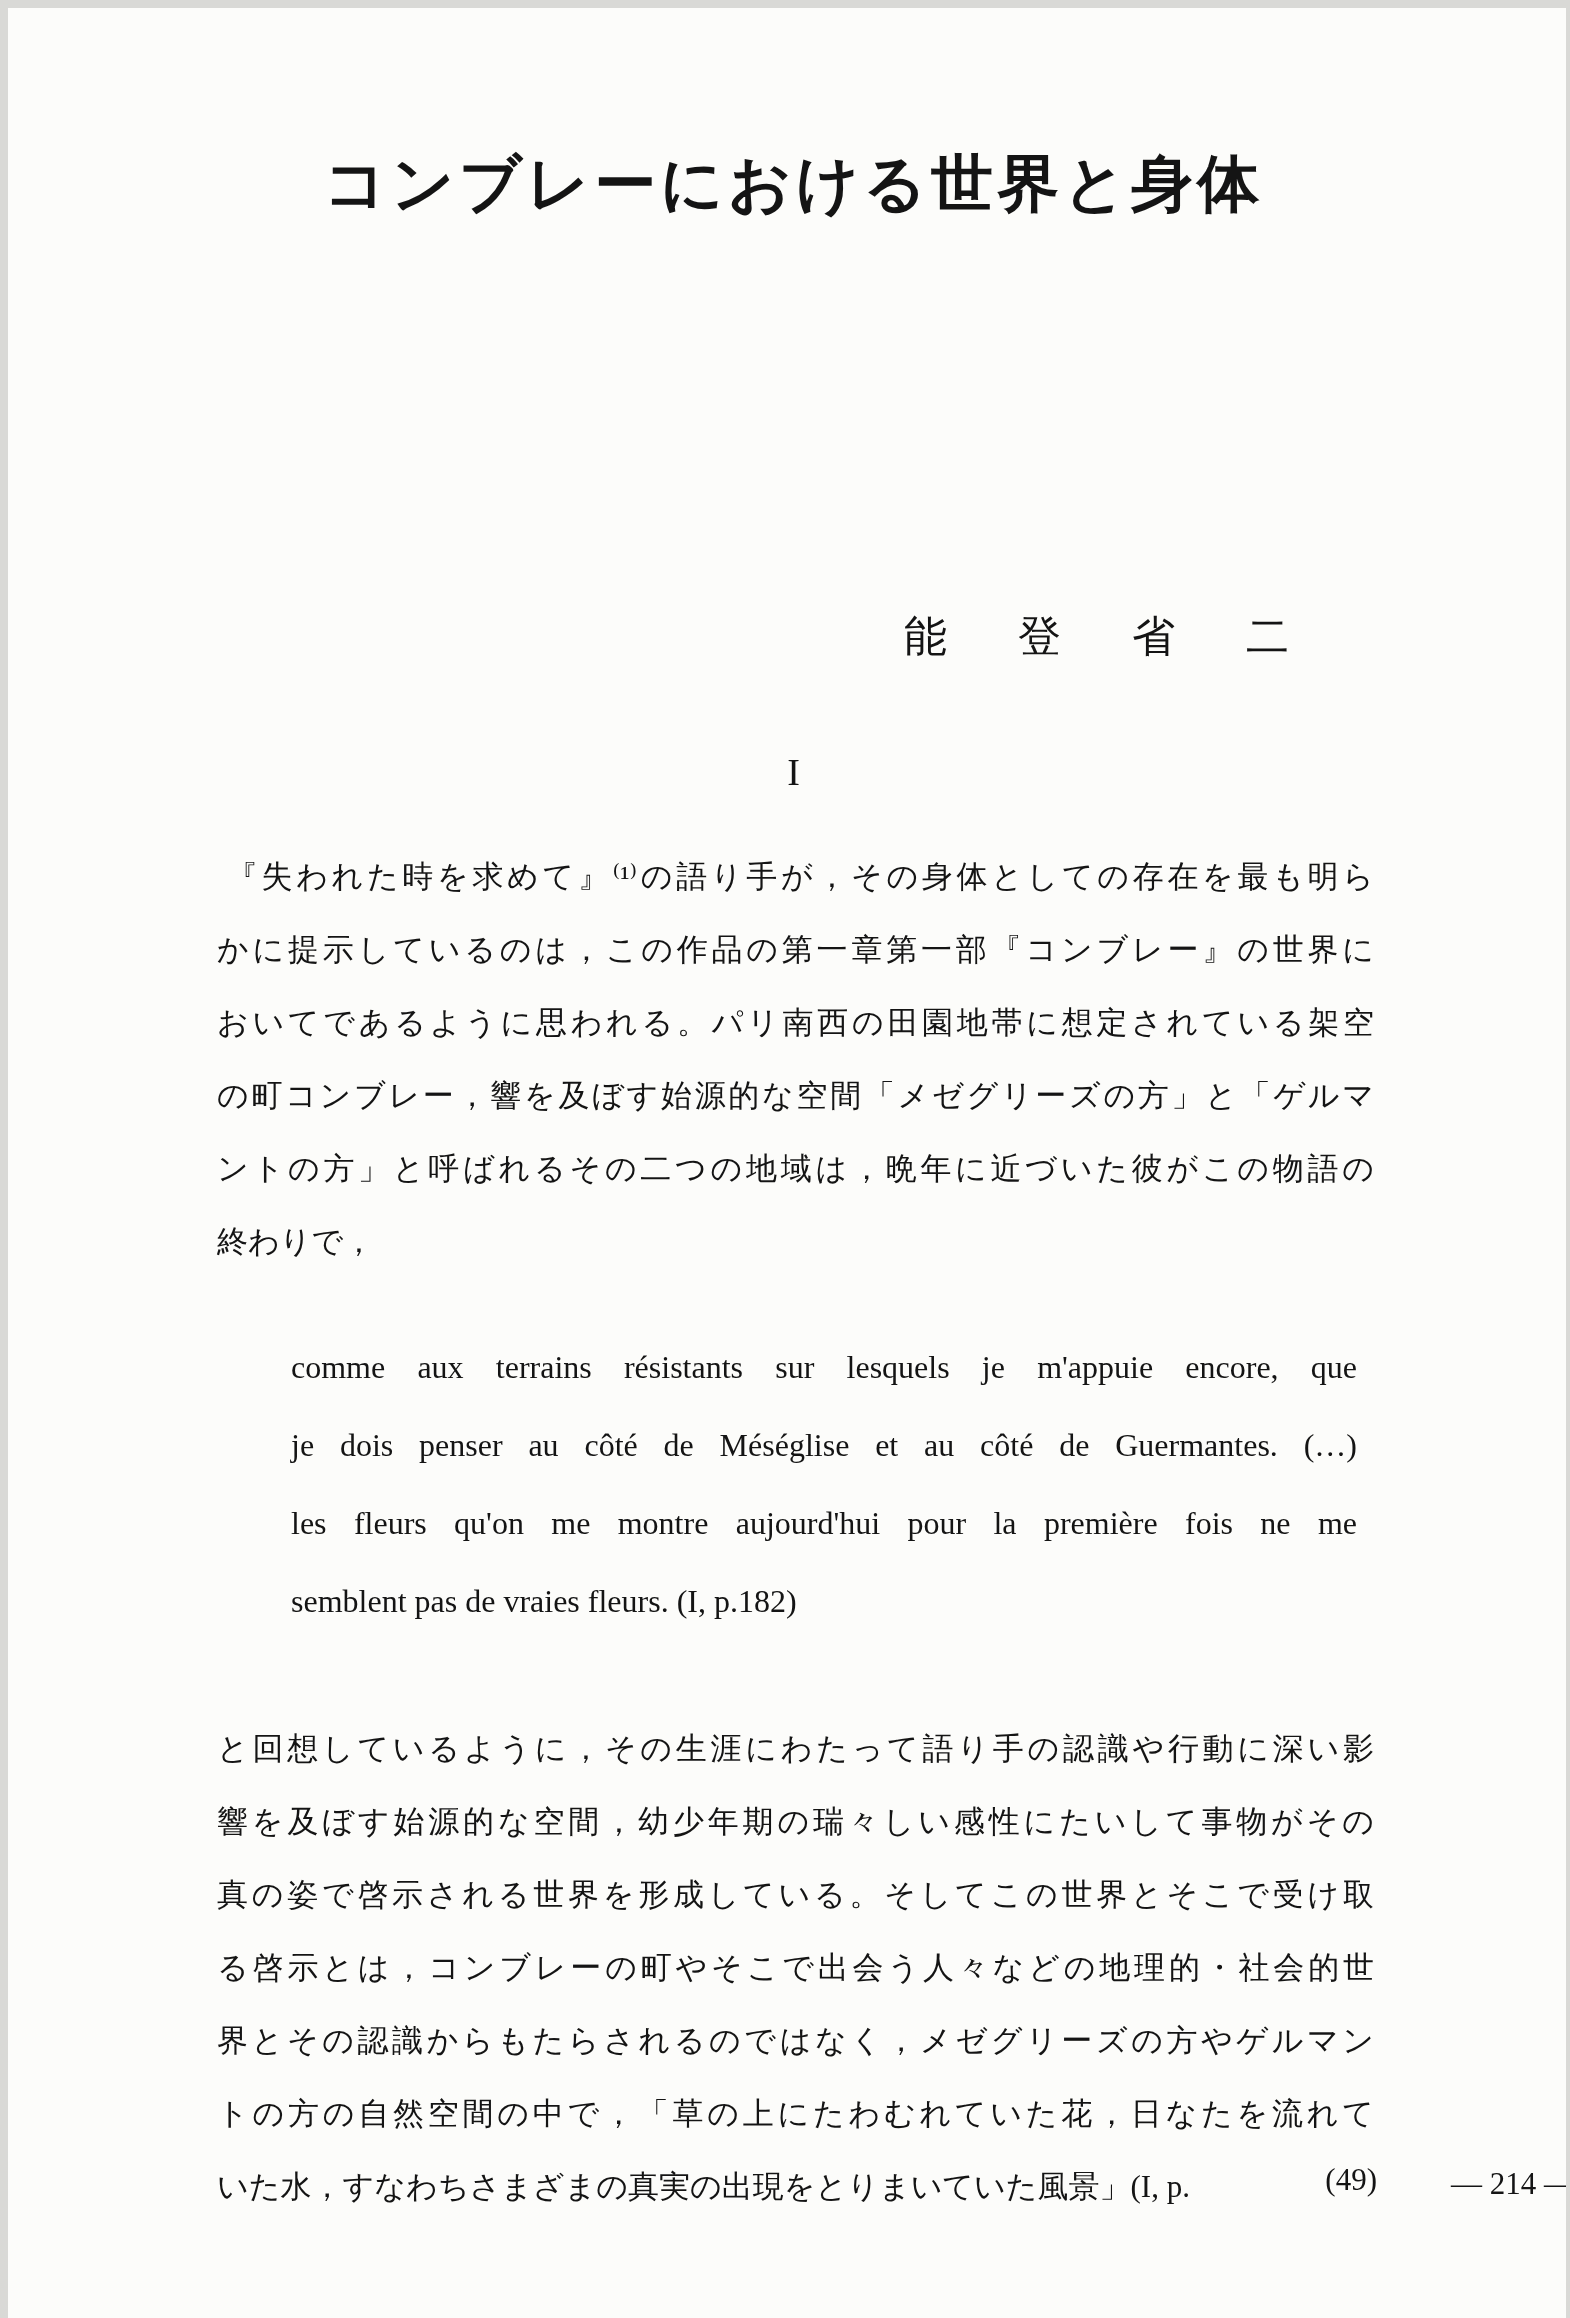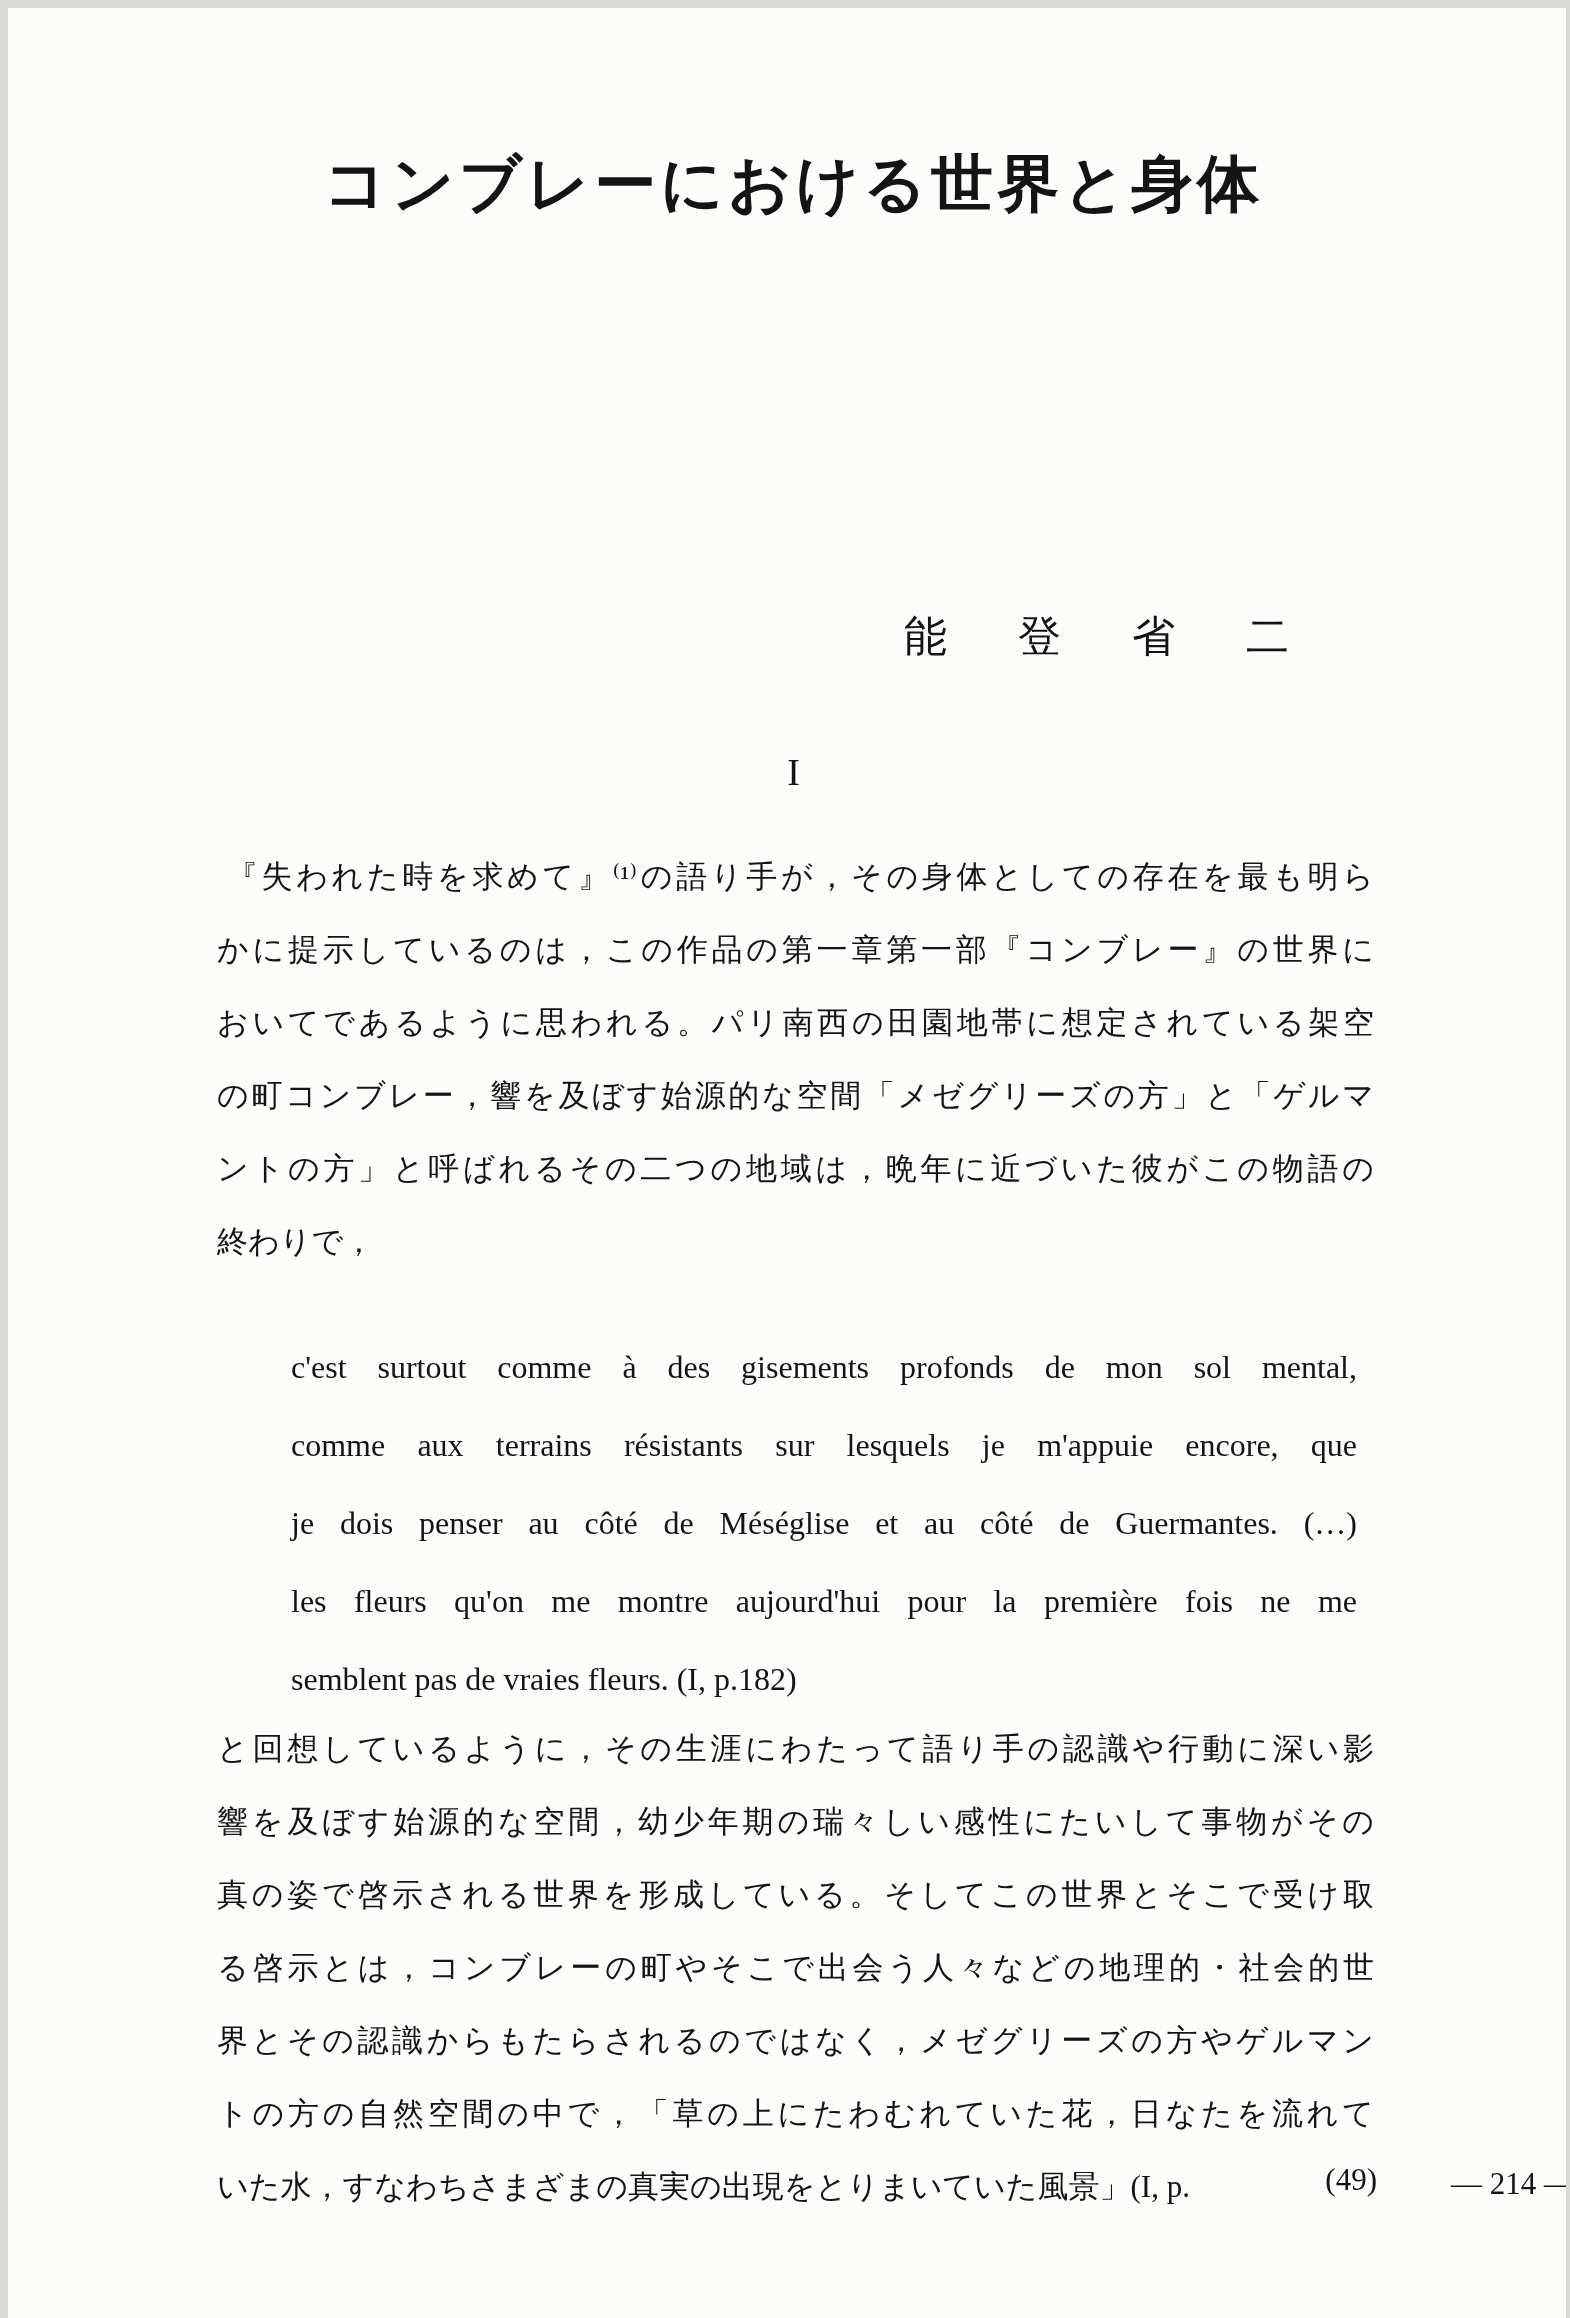--- a/index.html
+++ b/index.html
@@ -109,21 +109,20 @@
   <div class="para p1">
     <div class="line">『失われた時を求めて』⁽¹⁾の語り手が，その身体としての存在を最も明ら</div>
     <div class="line">かに提示しているのは，この作品の第一章第一部『コンブレー』の世界に</div>
     <div class="line">おいてであるように思われる。パリ南西の田園地帯に想定されている架空</div>
     <div class="line">の町コンブレー，響を及ぼす始源的な空間「メゼグリーズの方」と「ゲルマ</div>
     <div class="line">ントの方」と呼ばれるその二つの地域は，晩年に近づいた彼がこの物語の</div>
     <div class="line short">終わりで，</div>
   </div>
 
   <div class="quote">
-    <div class="qline">c'est surtout comme à des gisements profonds de mon sol mental,</div>
     <div class="qline">comme aux terrains résistants sur lesquels je m'appuie encore, que</div>
     <div class="qline">je dois penser au côté de Méséglise et au côté de Guermantes. (…)</div>
     <div class="qline">les fleurs qu'on me montre aujourd'hui pour la première fois ne me</div>
     <div class="qline short">semblent pas de vraies fleurs. (I, p.182)</div>
   </div>
 
   <div class="para p2">
     <div class="line">と回想しているように，その生涯にわたって語り手の認識や行動に深い影</div>
     <div class="line">響を及ぼす始源的な空間，幼少年期の瑞々しい感性にたいして事物がその</div>
     <div class="line">真の姿で啓示される世界を形成している。そしてこの世界とそこで受け取</div>

